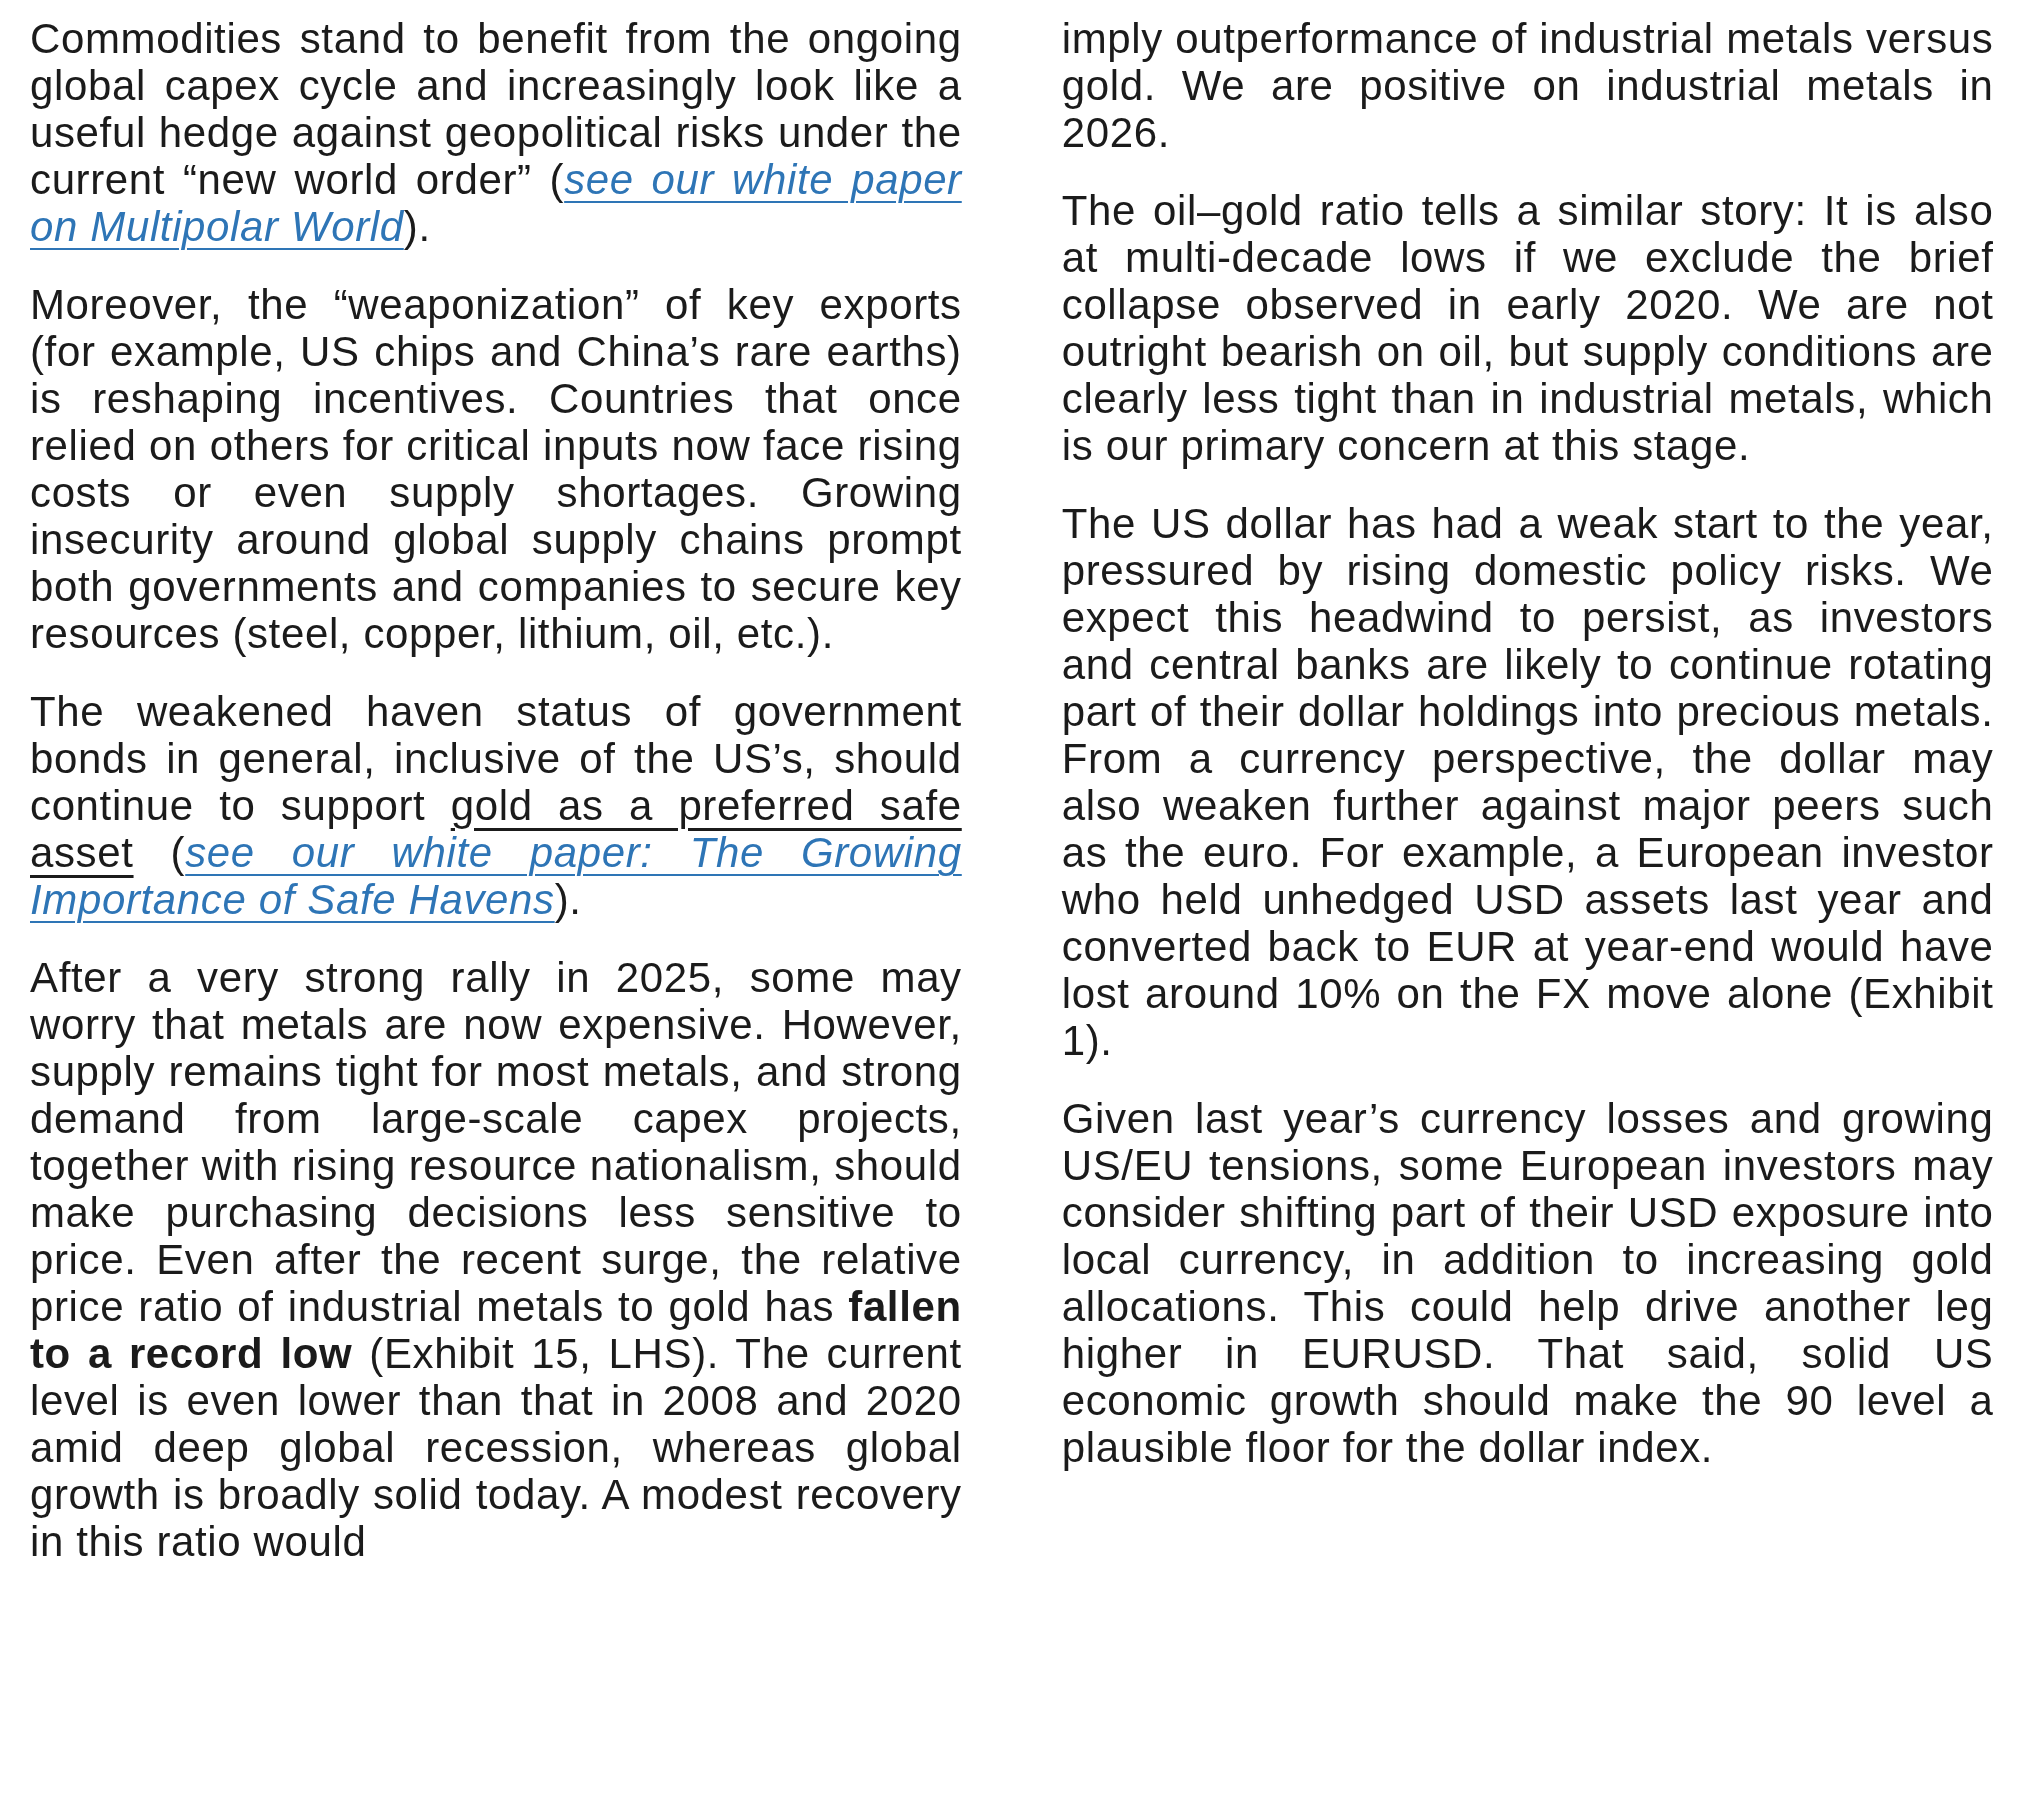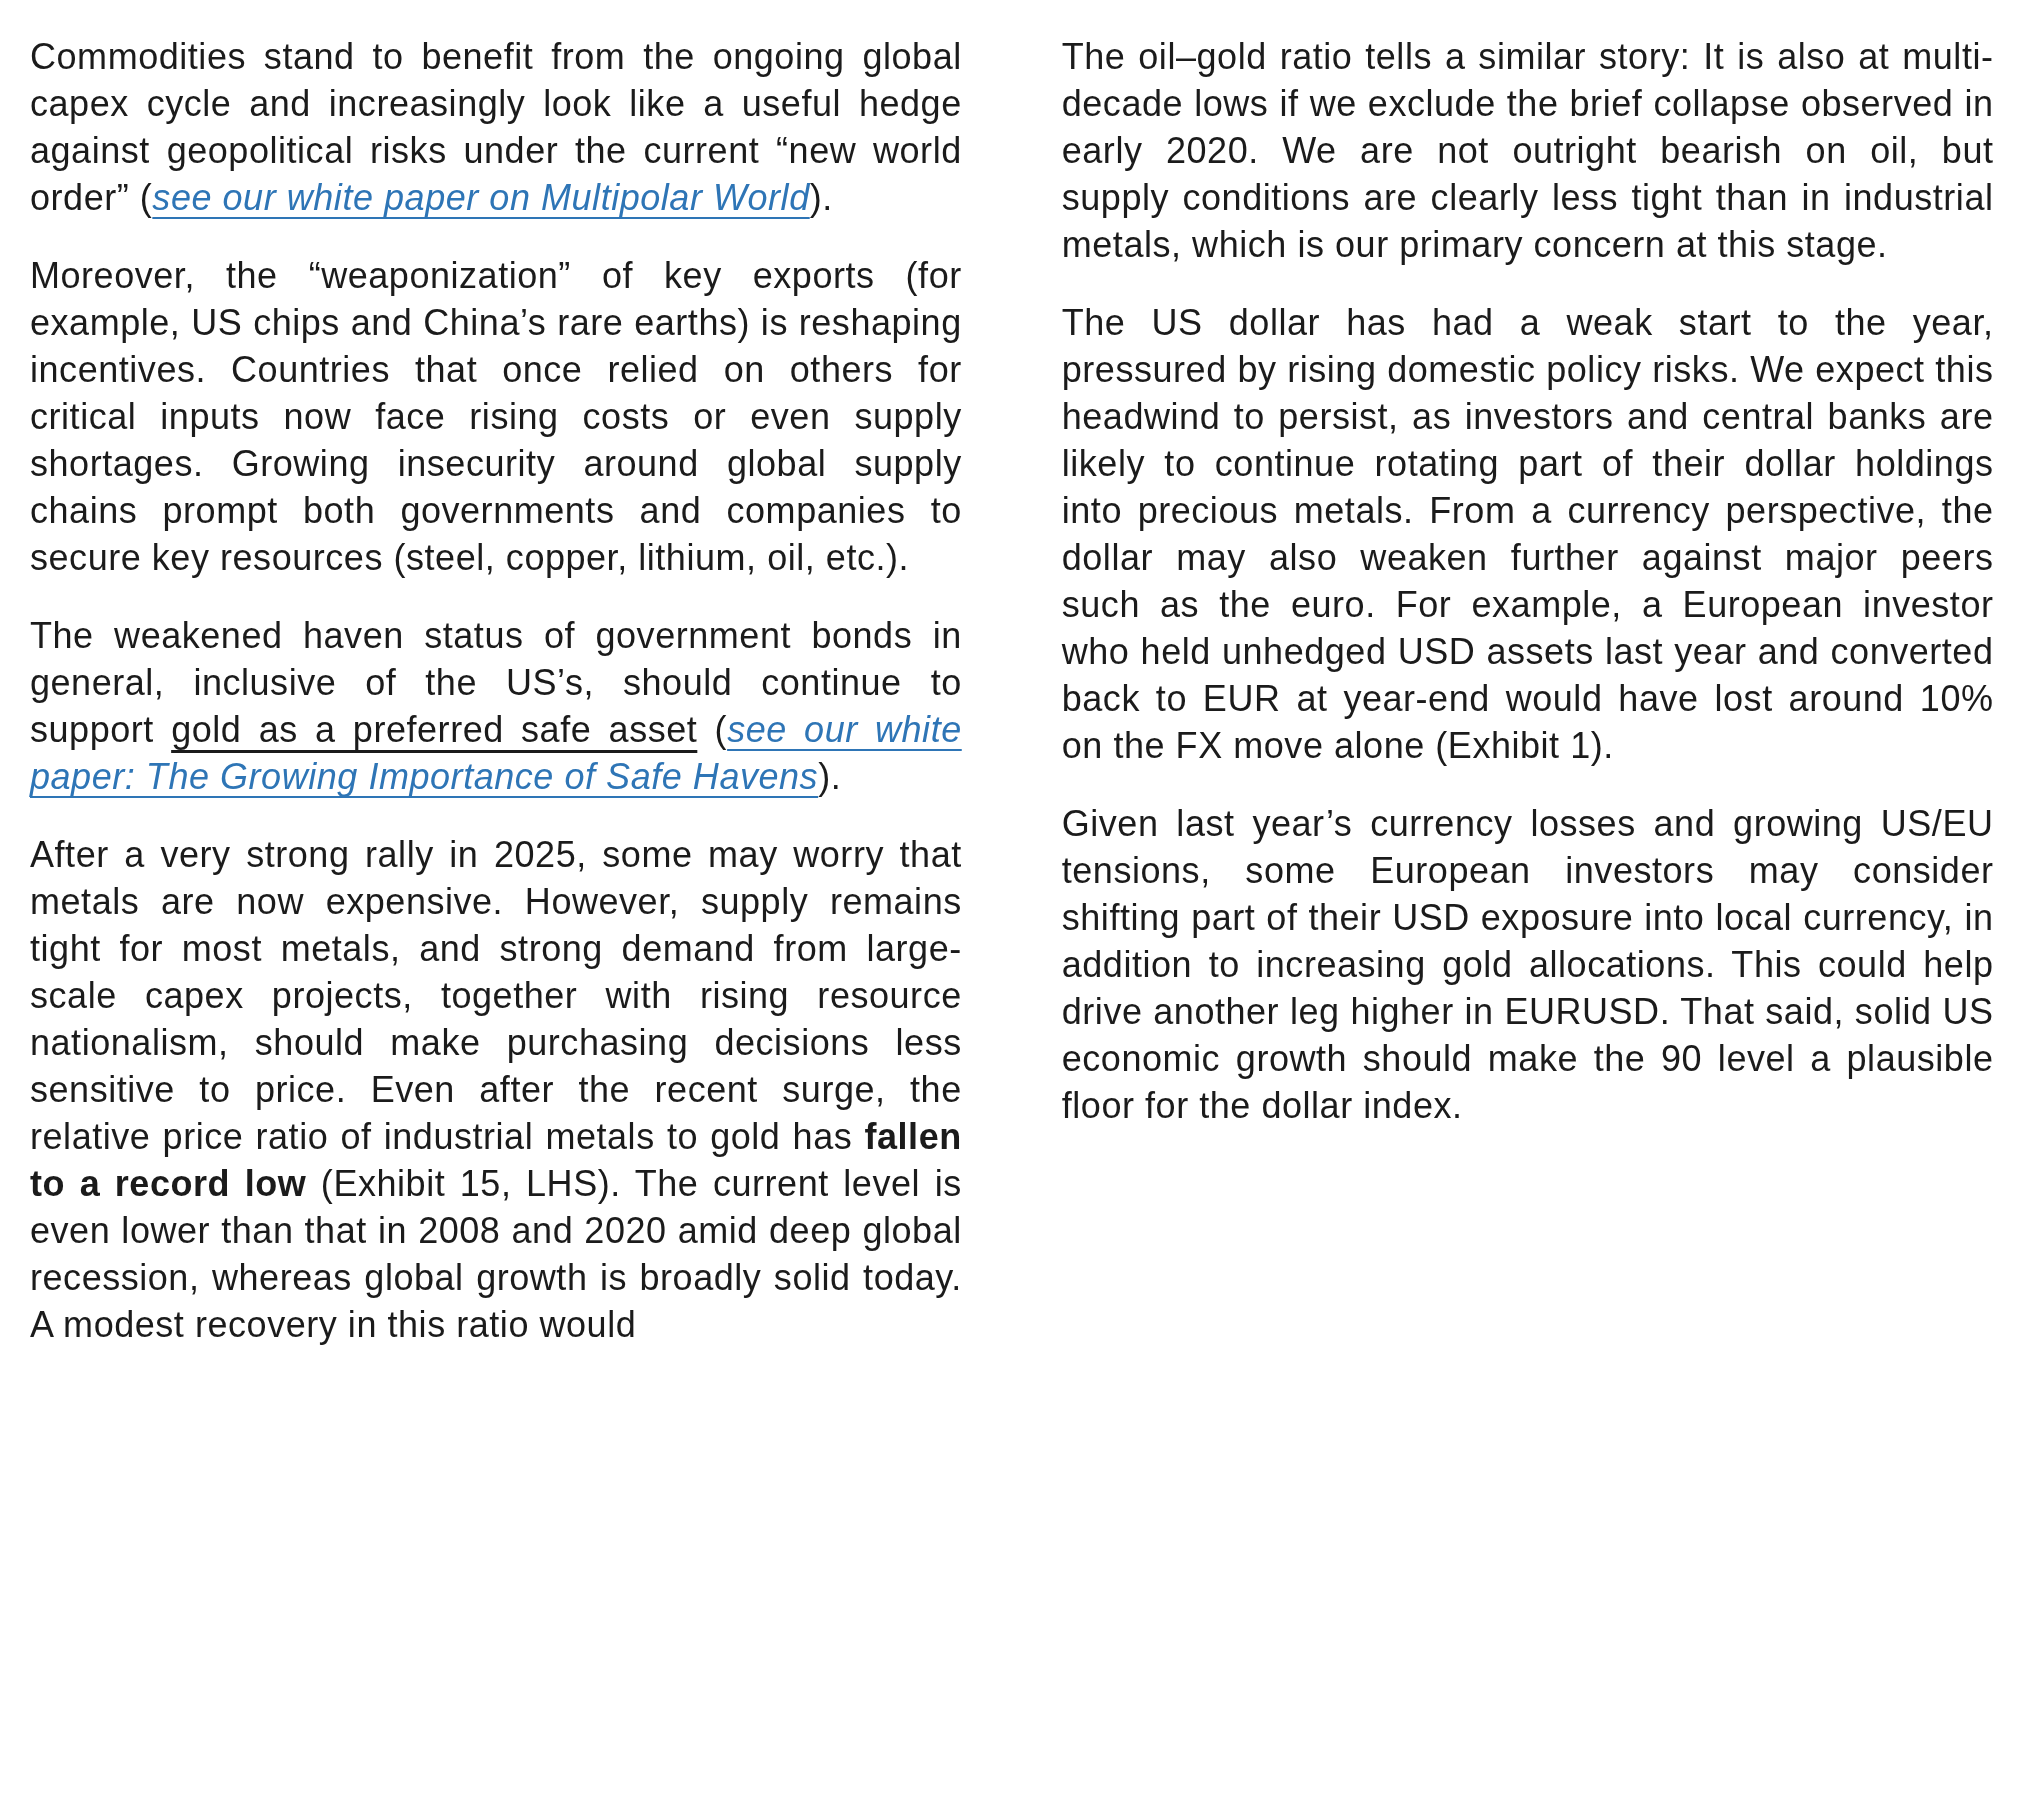--- a/index.html
+++ b/index.html
@@ -22,26 +22,26 @@
     padding:15px 26.5px 0 30px;
     display:flex;
     gap:100px;
     background:var(--bg);
   }
   .col{
     flex:1 1 0;
     min-width:0;
   }
   .col p{
-    font-size:36px;
+    font-size:42px;
     line-height:47px;
     letter-spacing:0.015em;
     text-align:justify;
     text-justify:inter-word;
-    margin:18px 0 31px 0;
+    margin:0 0 31px 0;
     color:var(--text-color);
   }
   .link{
     color:var(--link-color);
     font-style:italic;
     text-decoration:underline;
     text-decoration-color:var(--link-color);
     text-decoration-thickness:2.4px;
     text-underline-offset:6.6px;
     cursor:pointer;
@@ -67,20 +67,21 @@
     <p><span>Moreover, the “weaponization” of key exports (for example, US chips and China’s rare earths) is reshaping incentives. Countries that once relied on others for critical inputs now face rising costs or even supply shortages. Growing insecurity around global supply chains prompt both governments and companies to secure key resources (steel, copper, lithium, oil, etc.).</span></p>
 
     <p><span>The weakened haven status of government bonds in general, inclusive of the US’s, should continue to support </span><span class="u">gold as a preferred safe asset</span><span> (</span><a class="link" href="#">see our white paper: The Growing Importance of Safe Havens</a><span>).</span></p>
 
     <p><span>After a very strong rally in 2025, some may worry that metals are now expensive. However, supply remains tight for most metals, and strong demand from large-scale capex projects, together with rising resource nationalism, should make purchasing decisions less sensitive to price. Even after the recent surge, the relative price ratio of industrial metals to gold has </span><span class="b">fallen to a record low</span><span> (Exhibit 15, LHS). The current level is even lower than that in 2008 and 2020 amid deep global recession, whereas global growth is broadly solid today. A modest recovery in this ratio would</span></p>
 
   </div>
 
   <div class="col">
 
+    <p><span>imply outperformance of industrial metals versus gold. We are positive on industrial metals in 2026.</span></p>
 
     <p><span>The oil–gold ratio tells a similar story: It is also at multi-decade lows if we exclude the brief collapse observed in early 2020. We are not outright bearish on oil, but supply conditions are clearly less tight than in industrial metals, which is our primary concern at this stage.</span></p>
 
     <p><span>The US dollar has had a weak start to the year, pressured by rising domestic policy risks. We expect this headwind to persist, as investors and central banks are likely to continue rotating part of their dollar holdings into precious metals. From a currency perspective, the dollar may also weaken further against major peers such as the euro. For example, a European investor who held unhedged USD assets last year and converted back to EUR at year-end would have lost around 10% on the FX move alone (Exhibit 1).</span></p>
 
     <p><span>Given last year’s currency losses and growing US/EU tensions, some European investors may consider shifting part of their USD exposure into local currency, in addition to increasing gold allocations. This could help drive another leg higher in EURUSD. That said, solid US economic growth should make the 90 level a plausible floor for the dollar index.</span></p>
 
   </div>
 
 </div>

